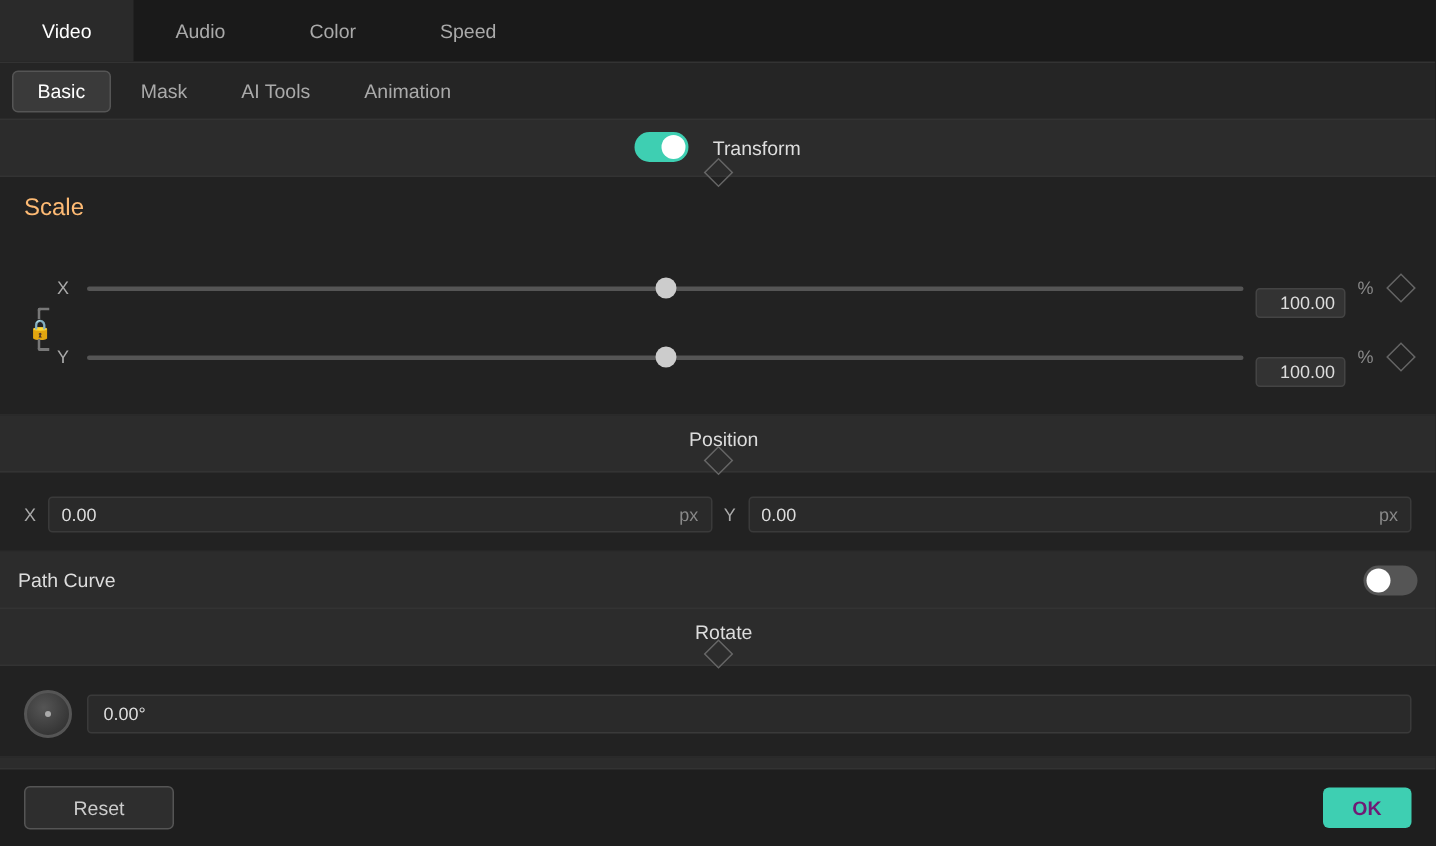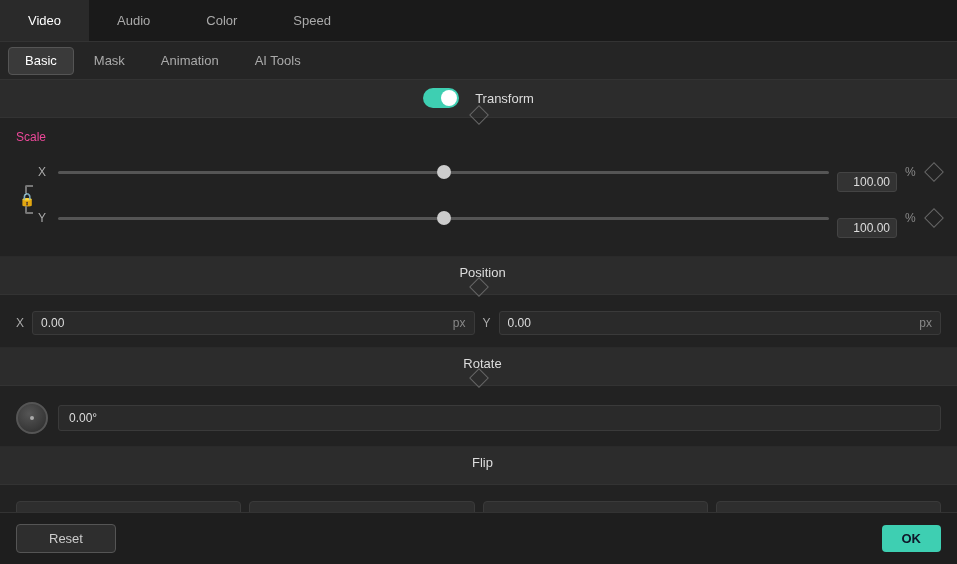--- a/index.html
+++ b/index.html
@@ -123,23 +123,23 @@
     }
 
     
     .section-body {
       padding: 12px 16px;
       border-bottom: 1px solid #2a2a2a;
     }
 
     
     .scale-label {
-      color: #ec4899;
-      font-size: 12px;
-      margin-bottom: 8px;
+      color: #fdba74;
+      font-size: 16px;
+      margin-bottom: 24px;
     }
     .slider-row {
       display: flex;
       align-items: center;
       margin-bottom: 6px;
       gap: 8px;
     }
     .axis-label {
       color: #aaa;
       font-size: 12px;
@@ -291,21 +291,21 @@
       border: 1px solid #555;
       color: #ccc;
       padding: 6px 32px;
       border-radius: 4px;
       cursor: pointer;
       font-size: 13px;
     }
     .ok-btn {
       background: #3ecfb2;
       border: none;
-      color: #0f172a;
+      color: #701a75;
       padding: 6px 20px;
       border-radius: 4px;
       cursor: pointer;
       font-size: 13px;
       font-weight: bold;
     }
     .section-header-left {
       display: flex;
       align-items: center;
       gap: 8px;
@@ -377,24 +377,24 @@
 </div>
 
 <div class="sub-tabs">
   <div class="sub-tab active">
     <span>Basic</span>
   </div>
   <div class="sub-tab">
     <span>Mask</span>
   </div>
   <div class="sub-tab">
+    <span>AI Tools</span>
+  </div>
+  <div class="sub-tab">
     <span>Animation</span>
-  </div>
-  <div class="sub-tab">
-    <span>AI Tools</span>
   </div>
 </div>
 
 <div class="content">
 
   <div class="section-header">
     <div class="section-header-left">
       <div class="toggle"></div>
       <span class="title">Transform</span>
     </div>
@@ -448,20 +448,24 @@
         <span class="px-label">px</span>
       </div>
       <span style="color:#aaa;font-size:12px;">Y</span>
       <div class="position-field">
         <input type="text" value="0.00" style="">
         <span class="px-label">px</span>
       </div>
     </div>
   </div>
 
+  <div class="path-curve-row">
+    <span class="title">Path Curve</span>
+    <div class="toggle toggle-off"></div>
+  </div>
 
   <div class="section-header">
     <div class="section-header-left">
       <span class="title">Rotate</span>
     </div>
     <div class="diamond"></div>
   </div>
   <div class="section-body">
     <div class="rotate-row">
       <div class="rotate-knob"></div>

